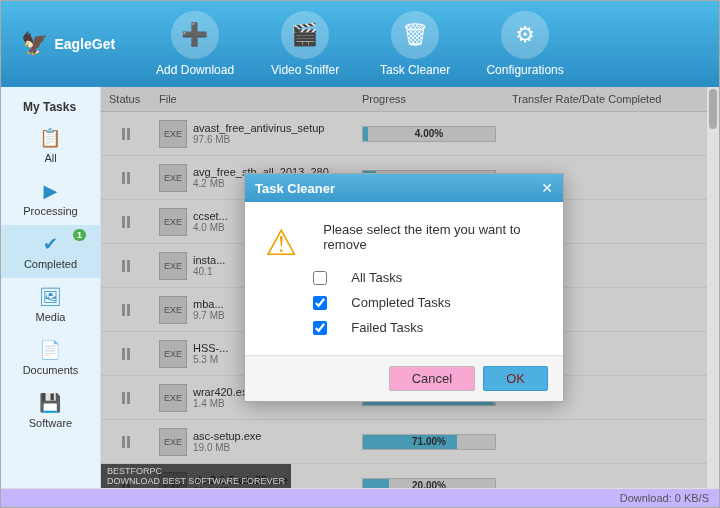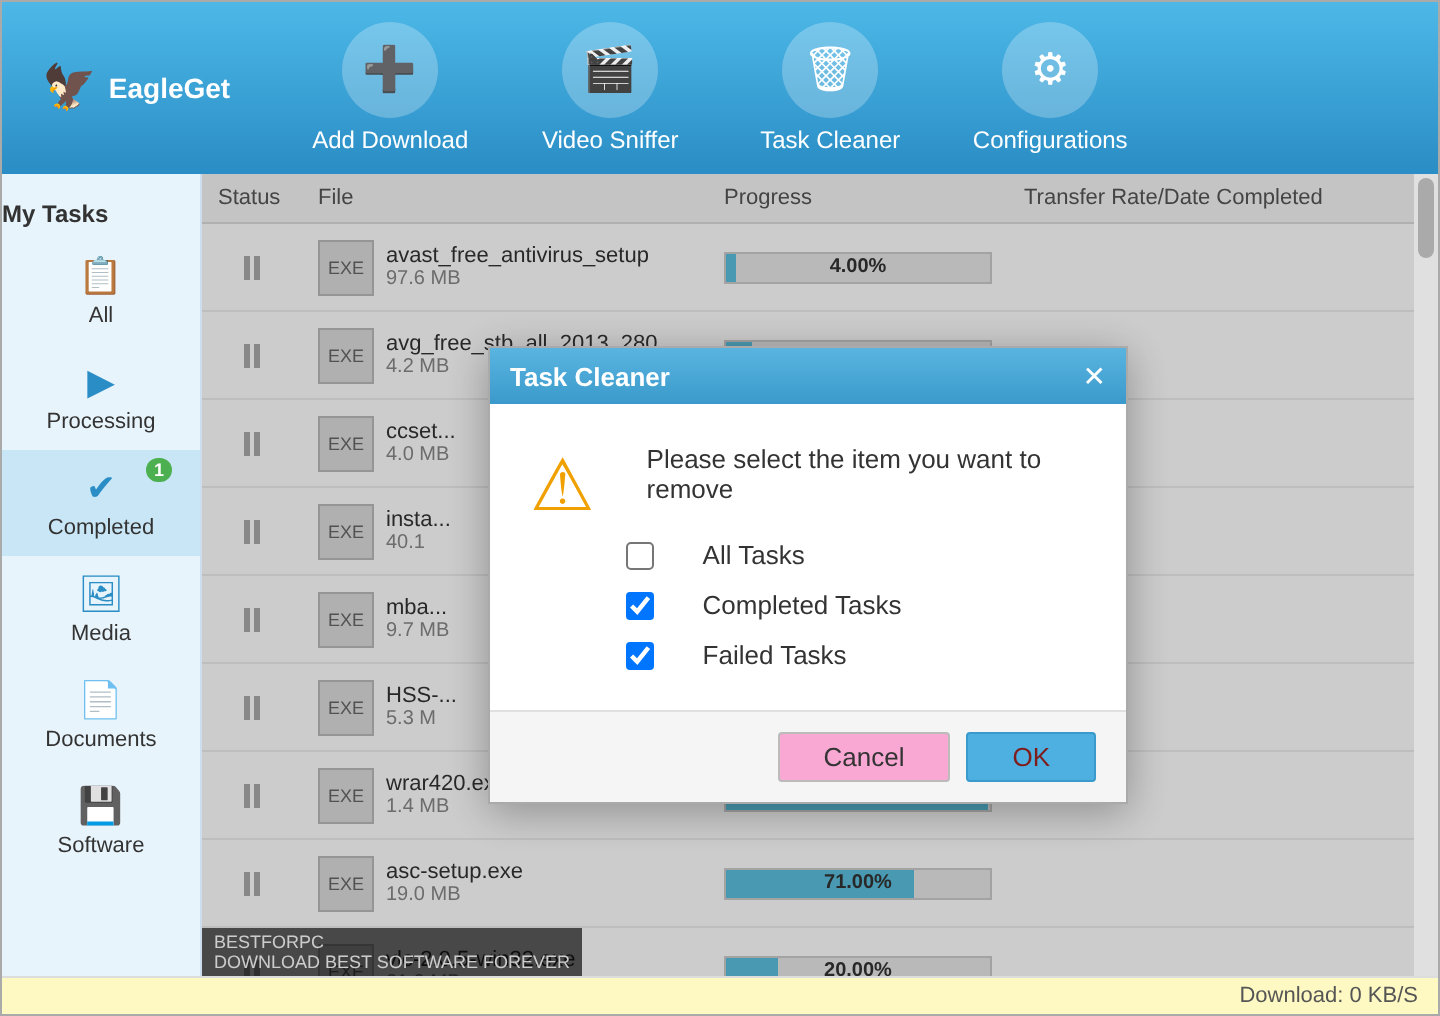--- a/index.html
+++ b/index.html
@@ -12,21 +12,21 @@
     .toolbar { background: linear-gradient(to bottom, #4db8e8, #2a8dc5); padding: 10px 20px; display: flex; align-items: center; gap: 30px; }
     .toolbar-item { display: flex; flex-direction: column; align-items: center; gap: 4px; cursor: pointer; color: white; min-width: 80px; }
     .toolbar-item .icon-circle { width: 48px; height: 48px; background: rgba(255,255,255,0.25); border-radius: 50%; display: flex; align-items: center; justify-content: center; font-size: 22px; }
     .toolbar-item .label { font-size: 12px; color: white; font-weight: 500; }
 
     
     .content { display: flex; flex: 1; overflow: hidden; }
 
     
     .sidebar { width: 100px; background: #e8f4fb; border-right: 1px solid #cde; display: flex; flex-direction: column; padding-top: 5px; }
-    .sidebar-header { font-size: 12px; font-weight: bold; color: #333; padding: 8px 0 5px; }
+    .sidebar-header { font-size: 12px; font-weight: bold; color: #333; padding: 8px 22px 5px; }
     .sidebar-item { display: flex; flex-direction: column; align-items: center; padding: 8px 5px; cursor: pointer; font-size: 12px; color: #333; gap: 3px; position: relative; }
     .sidebar-item.active { background: #c8e6f5; }
     .sidebar-item .si-icon { font-size: 18px; color: #2a8dc5; }
     .sidebar-item .si-label { font-size: 11px; }
     .badge { position: absolute; top: 4px; right: 14px; background: #4caf50; color: white; border-radius: 8px; font-size: 9px; padding: 1px 4px; font-weight: bold; }
 
     
     .main { flex: 1; display: flex; flex-direction: column; background: white; overflow: hidden; position: relative; }
     .table-header { display: flex; background: #f5f5f5; border-bottom: 1px solid #ddd; font-size: 11px; color: #555; padding: 4px 0; }
     .col-status { width: 50px; padding: 2px 8px; }
@@ -46,21 +46,21 @@
     .file-size { font-size: 10px; color: #888; }
     .progress-bar-wrap { position: relative; height: 16px; background: #e8e8e8; border: 1px solid #ccc; }
     .progress-bar-fill { height: 100%; background: #5bc0de; }
     .progress-text { position: absolute; top: 0; left: 0; right: 0; bottom: 0; display: flex; align-items: center; justify-content: center; font-size: 10px; color: #333; font-weight: bold; }
 
     
     .scroll-bar { width: 12px; background: #e0e0e0; display: flex; flex-direction: column; align-items: center; padding: 2px 0; }
     .scroll-thumb { width: 8px; height: 40px; background: #aaa; border-radius: 4px; }
 
     
-    .statusbar { background: #fef9c3; border-top: 1px solid #ddd; padding: 3px 10px; font-size: 11px; color: #555; display: flex; justify-content: flex-end; }
+    .statusbar { background: #c4b5fd; border-top: 1px solid #ddd; padding: 3px 10px; font-size: 11px; color: #555; display: flex; justify-content: flex-end; }
 
     
     .watermark { position: absolute; bottom: 0; left: 0; background: rgba(0,0,0,0.65); color: white; font-size: 9px; padding: 2px 6px; }
 
     
     .modal-overlay { position: absolute; top: 0; left: 0; right: 0; bottom: 0; background: rgba(0,0,0,0.2); display: flex; align-items: center; justify-content: center; z-index: 100; }
     .modal { background: white; border: 1px solid #aaa; box-shadow: 0 4px 20px rgba(0,0,0,0.3); width: 320px; }
     .modal-titlebar { background: linear-gradient(to bottom, #5ab4e0, #3a9acb); color: white; padding: 6px 10px; display: flex; justify-content: space-between; align-items: center; font-size: 13px; font-weight: 600; }
     .modal-close { cursor: pointer; font-size: 14px; background: none; border: none; color: white; }
     .modal-body { padding: 20px; }

